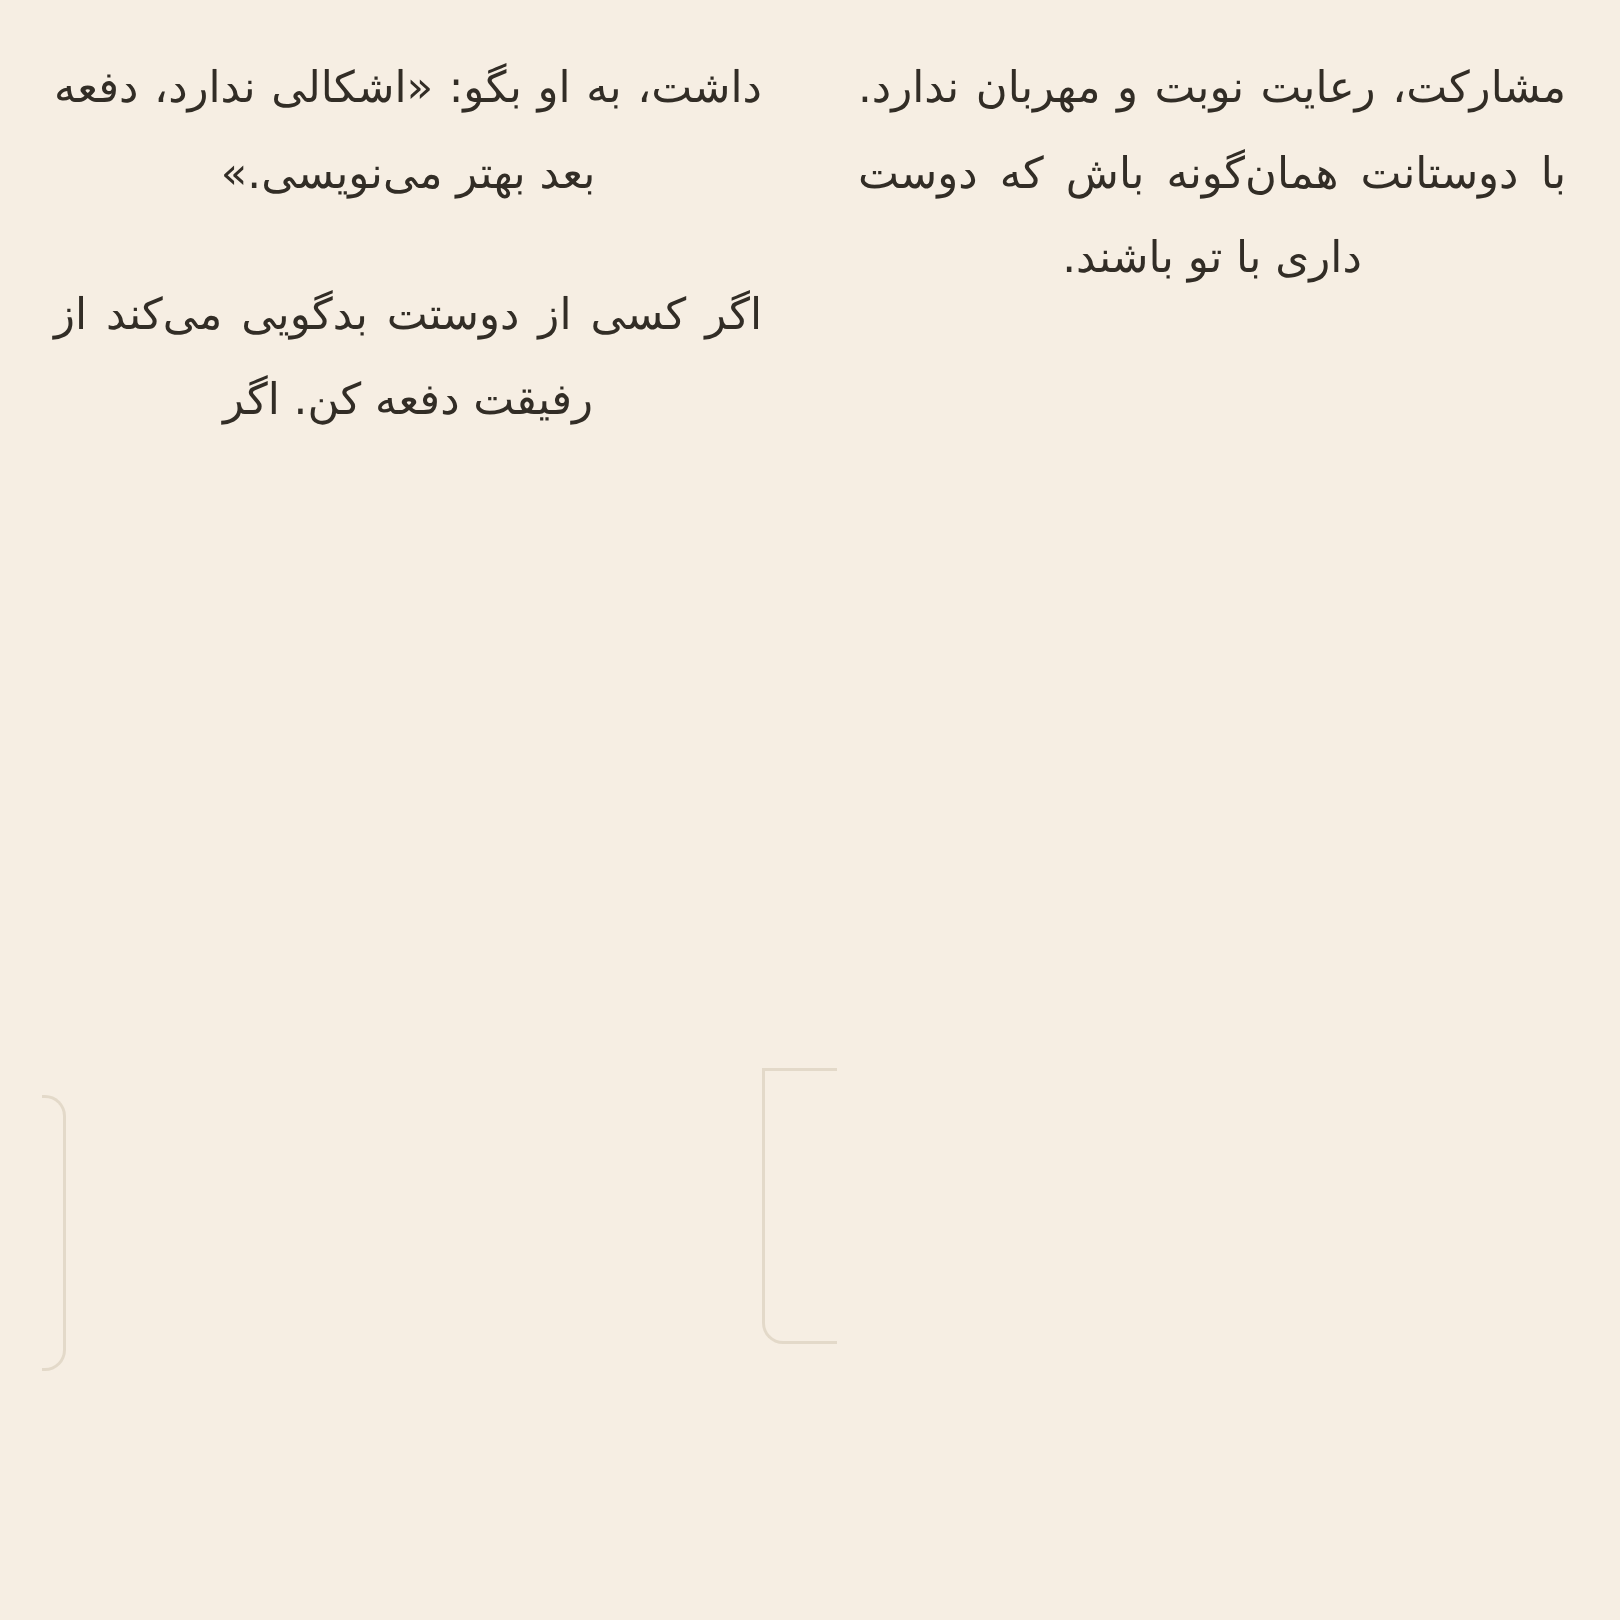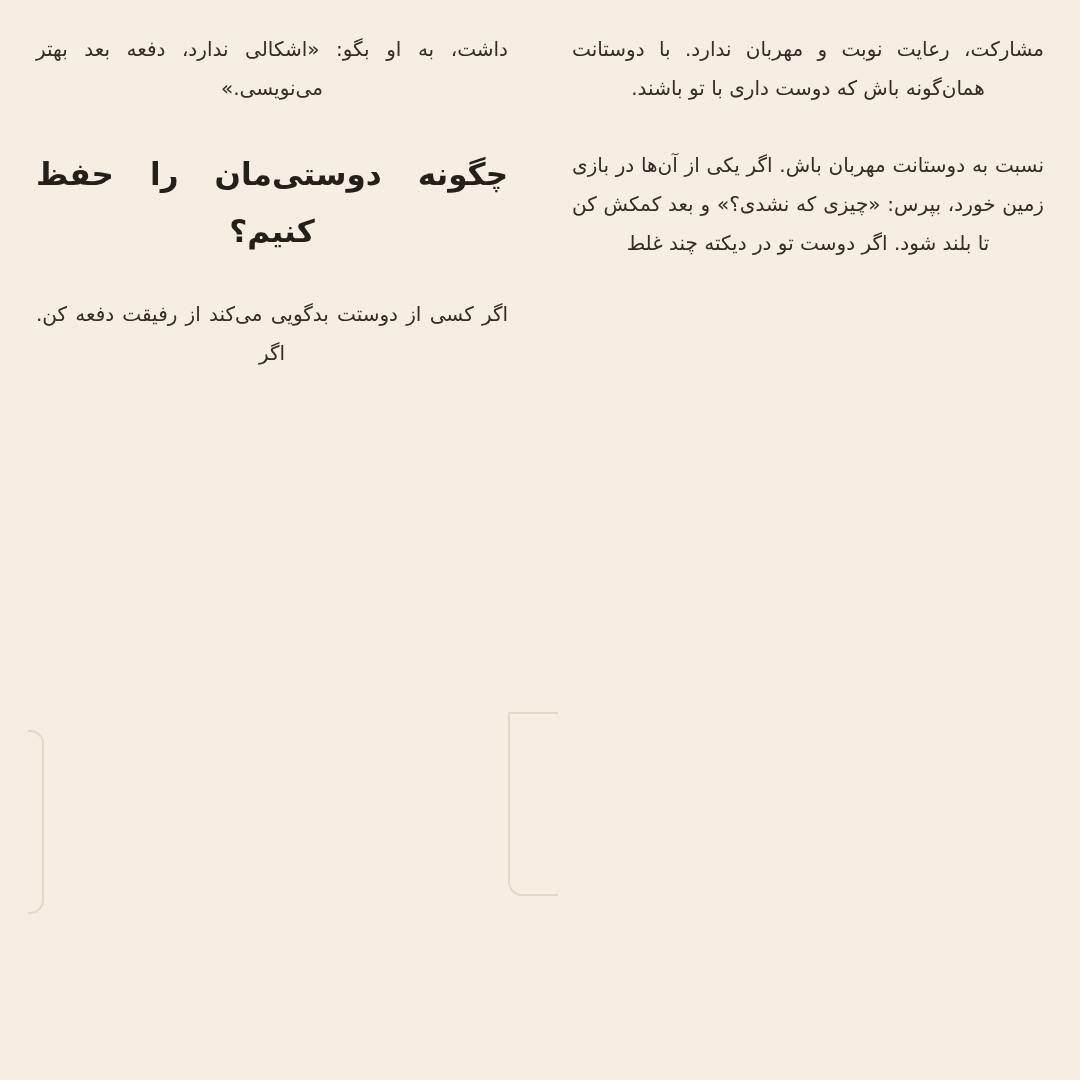--- a/index.html
+++ b/index.html
@@ -39,21 +39,21 @@
     flex: 1 1 0;
     min-width: 0;
     position: relative;
   }
 
   .col-right { order: 1; }
   .col-left  { order: 2; }
 
   p.para {
     margin: 0 0 38px 0;
-    font-size: 20px;
+    font-size: 29px;
     line-height: 1.95;
     text-align: justify;
     text-align-last: center;
     letter-spacing: 0;
     color: #322d26;
     direction: rtl;
   }
 
   p.para.first {
     margin-top: 12px;
@@ -96,26 +96,24 @@
 </style>
 </head>
 <body>
 
 <div class="page">
 
   <div class="columns">
 
     <div class="col col-right">
       <p class="para first">مشارکت، رعایت نوبت و مهربان ندارد. با دوستانت همان‌گونه باش که دوست داری با تو باشند.</p>
-      <p class="para">نسبت به دوستانت مهربان باش. اگر یکی از آن‌ها در بازی زمین خورد، بپرس: «چیزی که نشدی؟» و بعد کمکش کن تا بلند شود. اگر دوست تو در دیکته چند غلط</p>
     </div>
 
     <div class="col col-left">
       <p class="para first">داشت، به او بگو: «اشکالی ندارد، دفعه بعد بهتر می‌نویسی.»</p>
-      <h2 class="heading">چگونه دوستی‌مان را حفظ کنیم؟</h2>
       <p class="para">اگر کسی از دوستت بدگویی می‌کند از رفیقت دفعه کن. اگر</p>
       <div class="frame-edge"></div>
     </div>
 
   </div>
 
   <div class="frame-middle"></div>
 
 </div>
 

